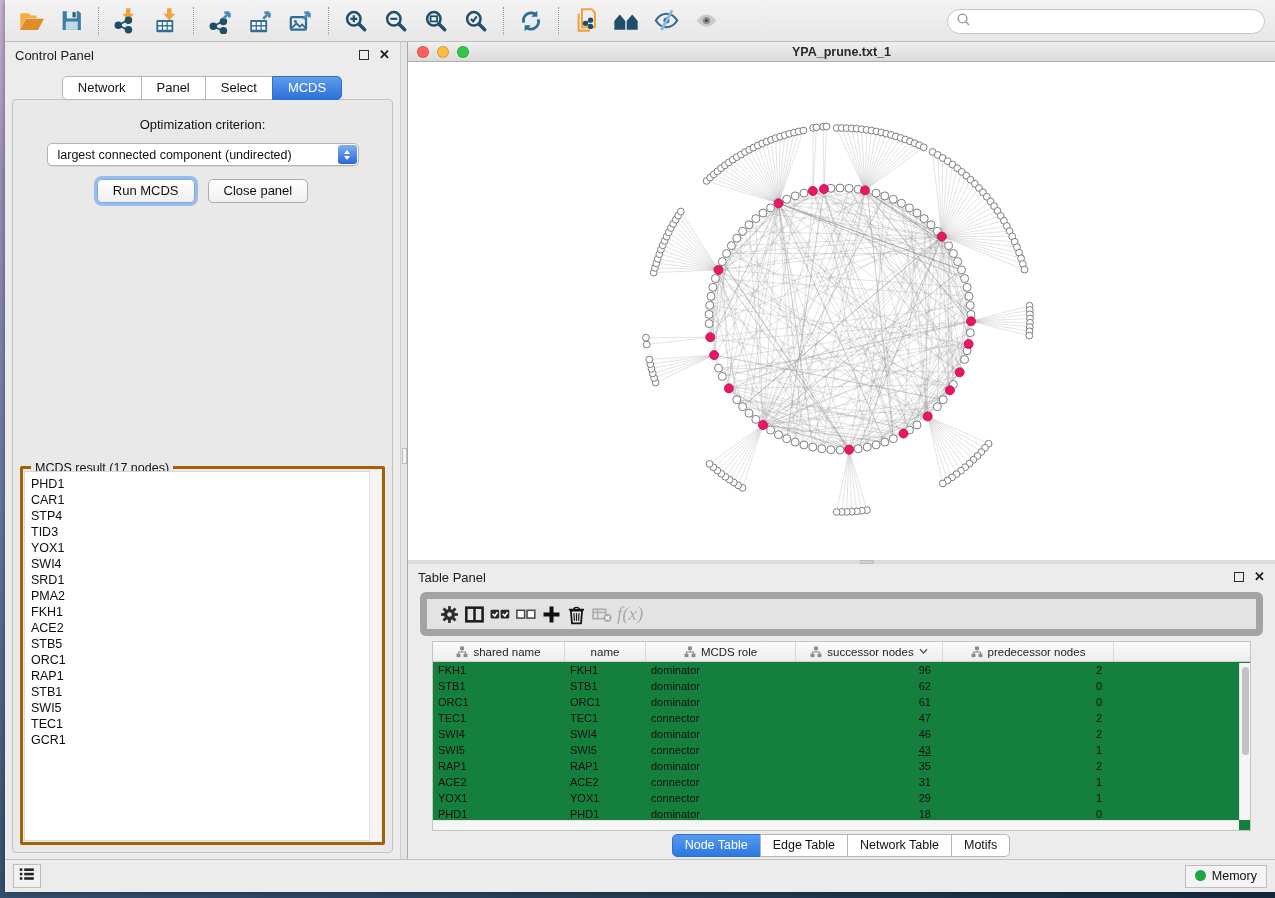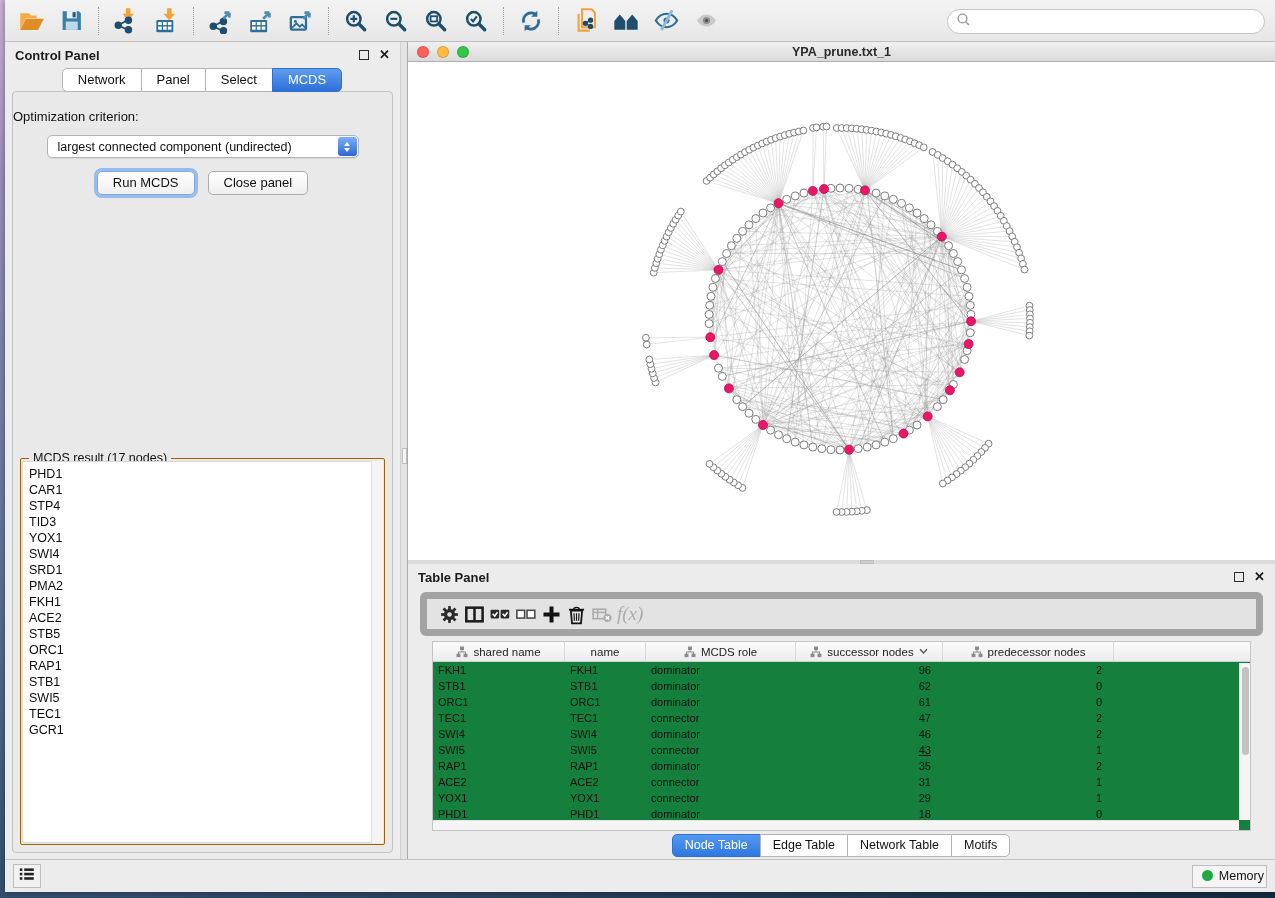--- a/index.html
+++ b/index.html
@@ -17,38 +17,38 @@
   .tbtn svg { display:block; }
   .tsep { width:0; height:28px; border-left:1px dotted #999; margin:0 7px; }
   .search-wrap { position:absolute; right:10px; top:9px; width:318px; height:25px; background:#fff; border:1px solid #C6C6C6; border-radius:13px; display:flex; align-items:center; padding:0 8px; gap:4px; }
   .search-wrap input { border:none; outline:none; flex:1; font-size:12px; font-family:inherit; background:transparent; }
 
   .main { flex:1; display:flex; min-height:0; }
 
   
   .control-panel { width:395px; flex:0 0 auto; display:flex; flex-direction:column; background:#ECECEC; }
   .panel-titlebar { height:26px; display:flex; align-items:center; padding:0 10px; font-size:13px; color:#1c1c1c; flex:0 0 auto; }
-  .panel-titlebar .ptitle { flex:1;font-weight:bold; }
+  .panel-titlebar .ptitle { flex:1; }
   .float-btn { width:10px; height:10px; border:1.5px solid #2b2b2b; margin-right:10px; background:transparent; }
   .close-btn { font-size:13px; font-weight:bold; color:#1b1b1b; line-height:10px; }
   .cp-tabs { display:flex; justify-content:center; position:relative; z-index:2; margin-bottom:-1px; flex:0 0 auto; }
-  .cp-tab { background:#fff; border:1px solid #B5B5B5; padding:3px 15px 4px 15px; font-size:13px; color:#111; margin-left:-1px; }
+  .cp-tab { background:#fff; border:1px solid #B5B5B5; padding:3px 15px 4px 15px; font-size:13px; color:#111; margin-left:-1px;margin-top:8px; }
   .cp-tab:first-child { border-radius:5px 0 0 5px; }
   .cp-tab:last-child { border-radius:0 5px 5px 0; }
   .cp-tab.selected { background:linear-gradient(#5F9DEC,#2D6FDB); color:#fff; border-color:#2f6fd0; }
   .cp-content { margin:0 7px 6px 7px; flex:1; background:#E9E9E9; border:1px solid #C2C2C2; border-radius:4px; padding-top:17px; position:relative; min-height:0; }
-  .opt-label { font-size:13px; color:#111; }
+  .opt-label { text-align:center; font-size:13px; color:#111; }
   .dropdown { margin:11px auto 0 auto; width:312px; height:23px; background:#fff; border:1px solid #B3B3B3; border-radius:5px; display:flex; align-items:center; font-size:12.5px; color:#111; padding:0 26px 0 10px; position:relative; box-shadow:0 1px 1px rgba(0,0,0,.07); }
   .dd-stepper { position:absolute; right:1px; top:1px; bottom:1px; width:19px; border-radius:3px; background:linear-gradient(#7CB0F4,#2E66D8); display:flex; flex-direction:column; align-items:center; justify-content:center; gap:2px; }
   .tri-up { width:0; height:0; border-left:3.5px solid transparent; border-right:3.5px solid transparent; border-bottom:4.5px solid #fff; }
   .tri-down { width:0; height:0; border-left:3.5px solid transparent; border-right:3.5px solid transparent; border-top:4.5px solid #fff; }
   .btn-row { display:flex; justify-content:center; gap:13px; margin-top:13px; }
   .btn { background:linear-gradient(#FFFFFF,#EFEFEF); border:1px solid #ADADAD; border-radius:5px; font-size:13px; color:#111; padding:3px 15px 4px 15px; font-family:inherit; }
   .btn.focused { box-shadow:0 0 0 3px rgba(108,163,236,.65); border-color:#7FA8E8; }
-  .groupbox { position:absolute; left:7px; right:7px; top:366px; bottom:7px; border:1px solid #a16207; border-radius:2px; } 
+  .groupbox { position:absolute; left:7px; right:7px; top:366px; bottom:7px; border:3px solid #a16207; border-radius:2px; } 
   .gb-legend { position:absolute; top:-8px; left:8px; background:#E9E9E9; padding:0 4px; font-size:12.5px; color:#111; }
   .result-list { position:absolute; left:1px; right:1px; top:2px; bottom:1px; background:#fff; border:1px solid #D8D8D8; overflow:hidden; padding:4px 0 0 6px; }
   .result-item { font-size:12.5px; color:#0d0d0d; line-height:16px; }
   .result-scroll { position:absolute; right:1px; top:2px; bottom:1px; width:12px; background:#F4F4F4; border-left:1px solid #E2E2E2; }
 
   
   .vsplitter { width:8px; background:#E4E4E4; border-left:1px solid #CFCFCF; border-right:1px solid #A9A9A9; position:relative; flex:0 0 auto; }
   .vsplitter .grip { position:absolute; left:1px; top:406px; width:5px; height:16px; background:#F5F5F5; border:1px solid #BDBDBD; }
   .hsplitter { height:4px; background:#DCDCDC; position:relative; flex:0 0 auto; }
   .hsplitter .grip { position:absolute; left:452px; top:0; width:14px; height:4px; background:#CFCFCF; border:1px solid #BDBDBD; }
@@ -79,21 +79,21 @@
   .hscroll { position:absolute; left:0; right:11px; bottom:0; height:10px; background:#F5F5F5; border-top:1px solid #E3E3E3; }
   .tp-tabs { height:28px; display:flex; justify-content:center; align-items:center; flex:0 0 auto; }
   .tp-tab { background:#fff; border:1px solid #B5B5B5; padding:3px 12px 4px 12px; font-size:12.5px; color:#111; margin-left:-1px; }
   .tp-tab:first-child { border-radius:5px 0 0 5px; }
   .tp-tab:last-child { border-radius:0 5px 5px 0; }
   .tp-tab.selected { background:linear-gradient(#549AF2,#2E78DF); color:#fff; border-color:#2f6fd0; }
 
   
   .statusbar { height:33px; border-top:1px solid #C2C2C2; background:#ECECEC; display:flex; align-items:center; justify-content:space-between; padding:0 8px; flex:0 0 auto; }
   .sb-btn { width:28px; height:24px; background:#F2F2F2; border:1px solid #BDBDBD; display:flex; align-items:center; justify-content:center; }
-  .memory-btn { display:flex; align-items:center; gap:6px; background:#F4F4F4; border:1px solid #BDBDBD; padding:3px 2px 4px 9px; font-size:12.5px; color:#111; }
+  .memory-btn { display:flex; align-items:center; gap:6px; background:#F4F4F4; border:1px solid #BDBDBD; padding:3px 9px 4px 9px; font-size:12.5px; color:#111; }
   .mem-dot { width:11px; height:11px; border-radius:50%; }
 </style>
 </head>
 <body>
 
 <div class="app">
 
   <div class="toolbar">
     <span id="toolbar-icons" style="display:flex;align-items:center;">
         <span class="tbtn">

